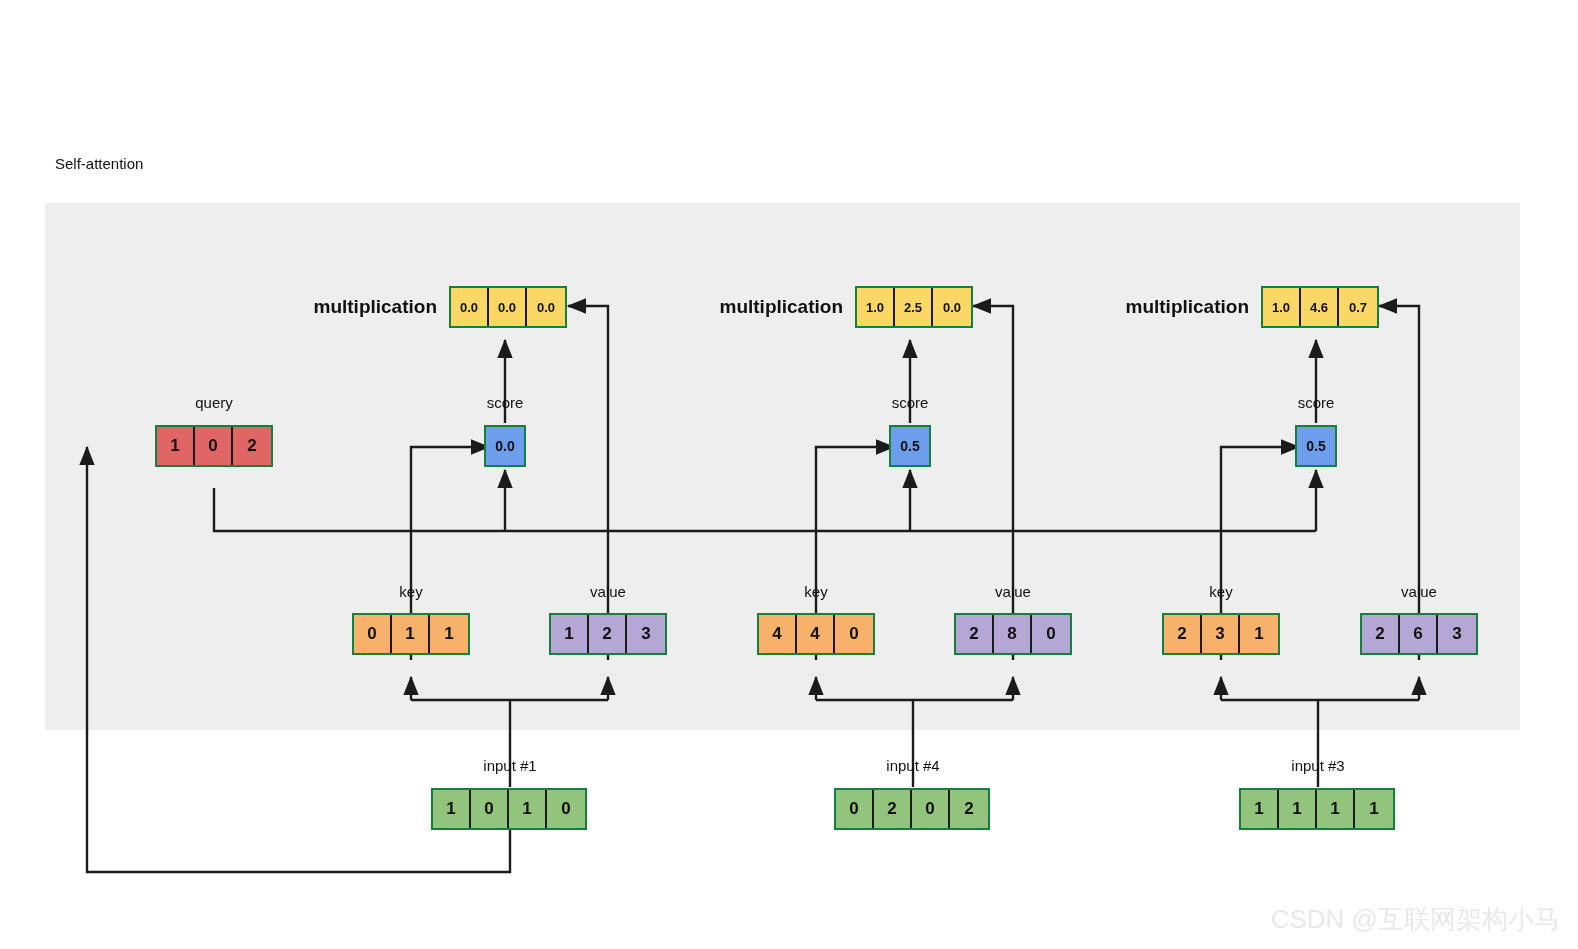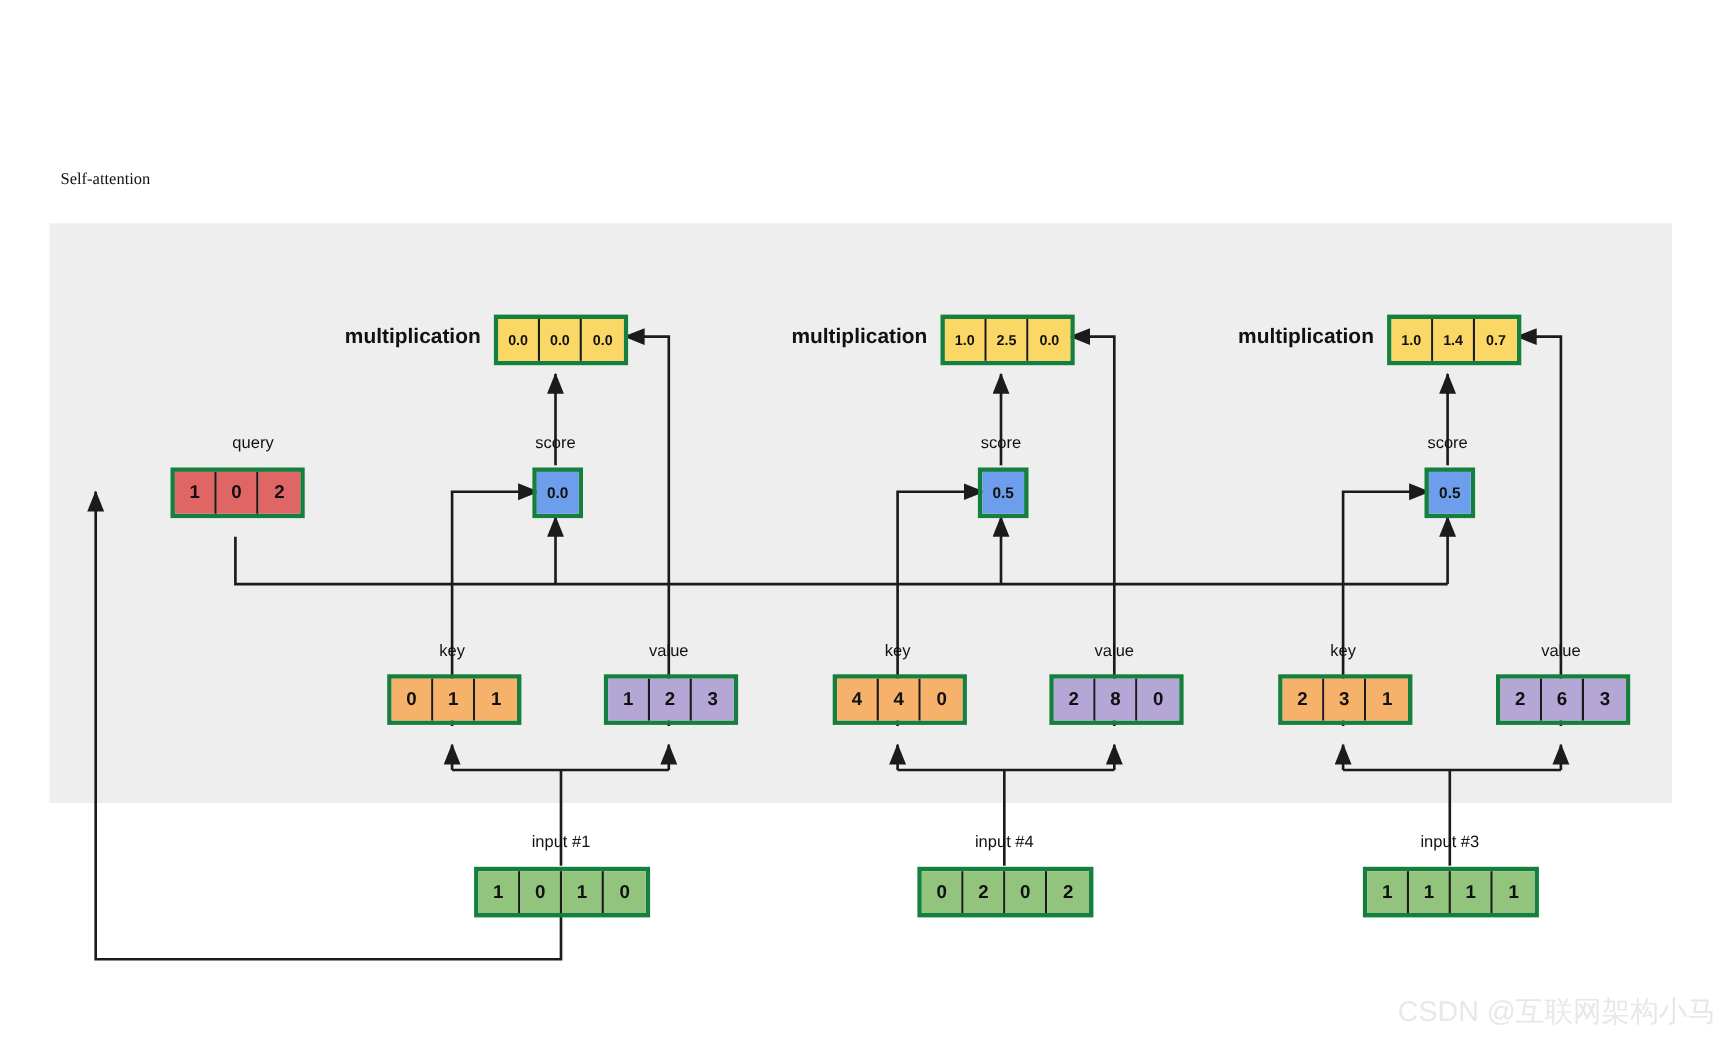--- a/index.html
+++ b/index.html
@@ -32,42 +32,41 @@
     height: 527px;
     background: #eeeeee;
   }
   .title {
     position: absolute;
     left: 55px;
     top: 155px;
     font-size: 15px;
     color: #111111;
     white-space: nowrap;
-    font-family: Liberation Serif, serif;
   }
   .caption {
     position: absolute;
     font-size: 15px;
     color: #111111;
     white-space: nowrap;
     text-align: center;
     transform: translateX(-50%);
   }
   .mullabel {
     position: absolute;
     font-size: 19px;
     font-weight: bold;
     color: #111111;
     white-space: nowrap;
     transform: translateX(-100%);
   }
   .vec {
     position: absolute;
     display: flex;
-    border: 4px solid #15803d;
+    border: 2px solid #15803d;
     box-sizing: content-box;
   }
   .cell {
     width: 38px;
     height: 38px;
     display: flex;
     align-items: center;
     justify-content: center;
     font-size: 17px;
     font-weight: bold;
@@ -152,25 +151,25 @@
   <div class="mullabel" style="left:843px; top:296px;">multiplication</div>
   <div class="vec yellow" style="left:855px; top:286px;">
     <div class="cell">1.0</div>
     <div class="cell">2.5</div>
     <div class="cell">0.0</div>
   </div>
 
   <div class="mullabel" style="left:1249px; top:296px;">multiplication</div>
   <div class="vec yellow" style="left:1261px; top:286px;">
     <div class="cell">1.0</div>
-    <div class="cell">1.4</div>
+    <div class="cell">4.6</div>
     <div class="cell">0.7</div>
   </div>
 
-  <div class="caption" style="left:230px; top:394px;">query</div>
+  <div class="caption" style="left:214px; top:394px;">query</div>
   <div class="vec red" style="left:155px; top:425px;">
     <div class="cell">1</div>
     <div class="cell">0</div>
     <div class="cell">2</div>
   </div>
 
   <div class="caption" style="left:505px; top:394px;">score</div>
   <div class="vec blue" style="left:484px; top:425px;">
     <div class="cell">0.0</div>
   </div>

